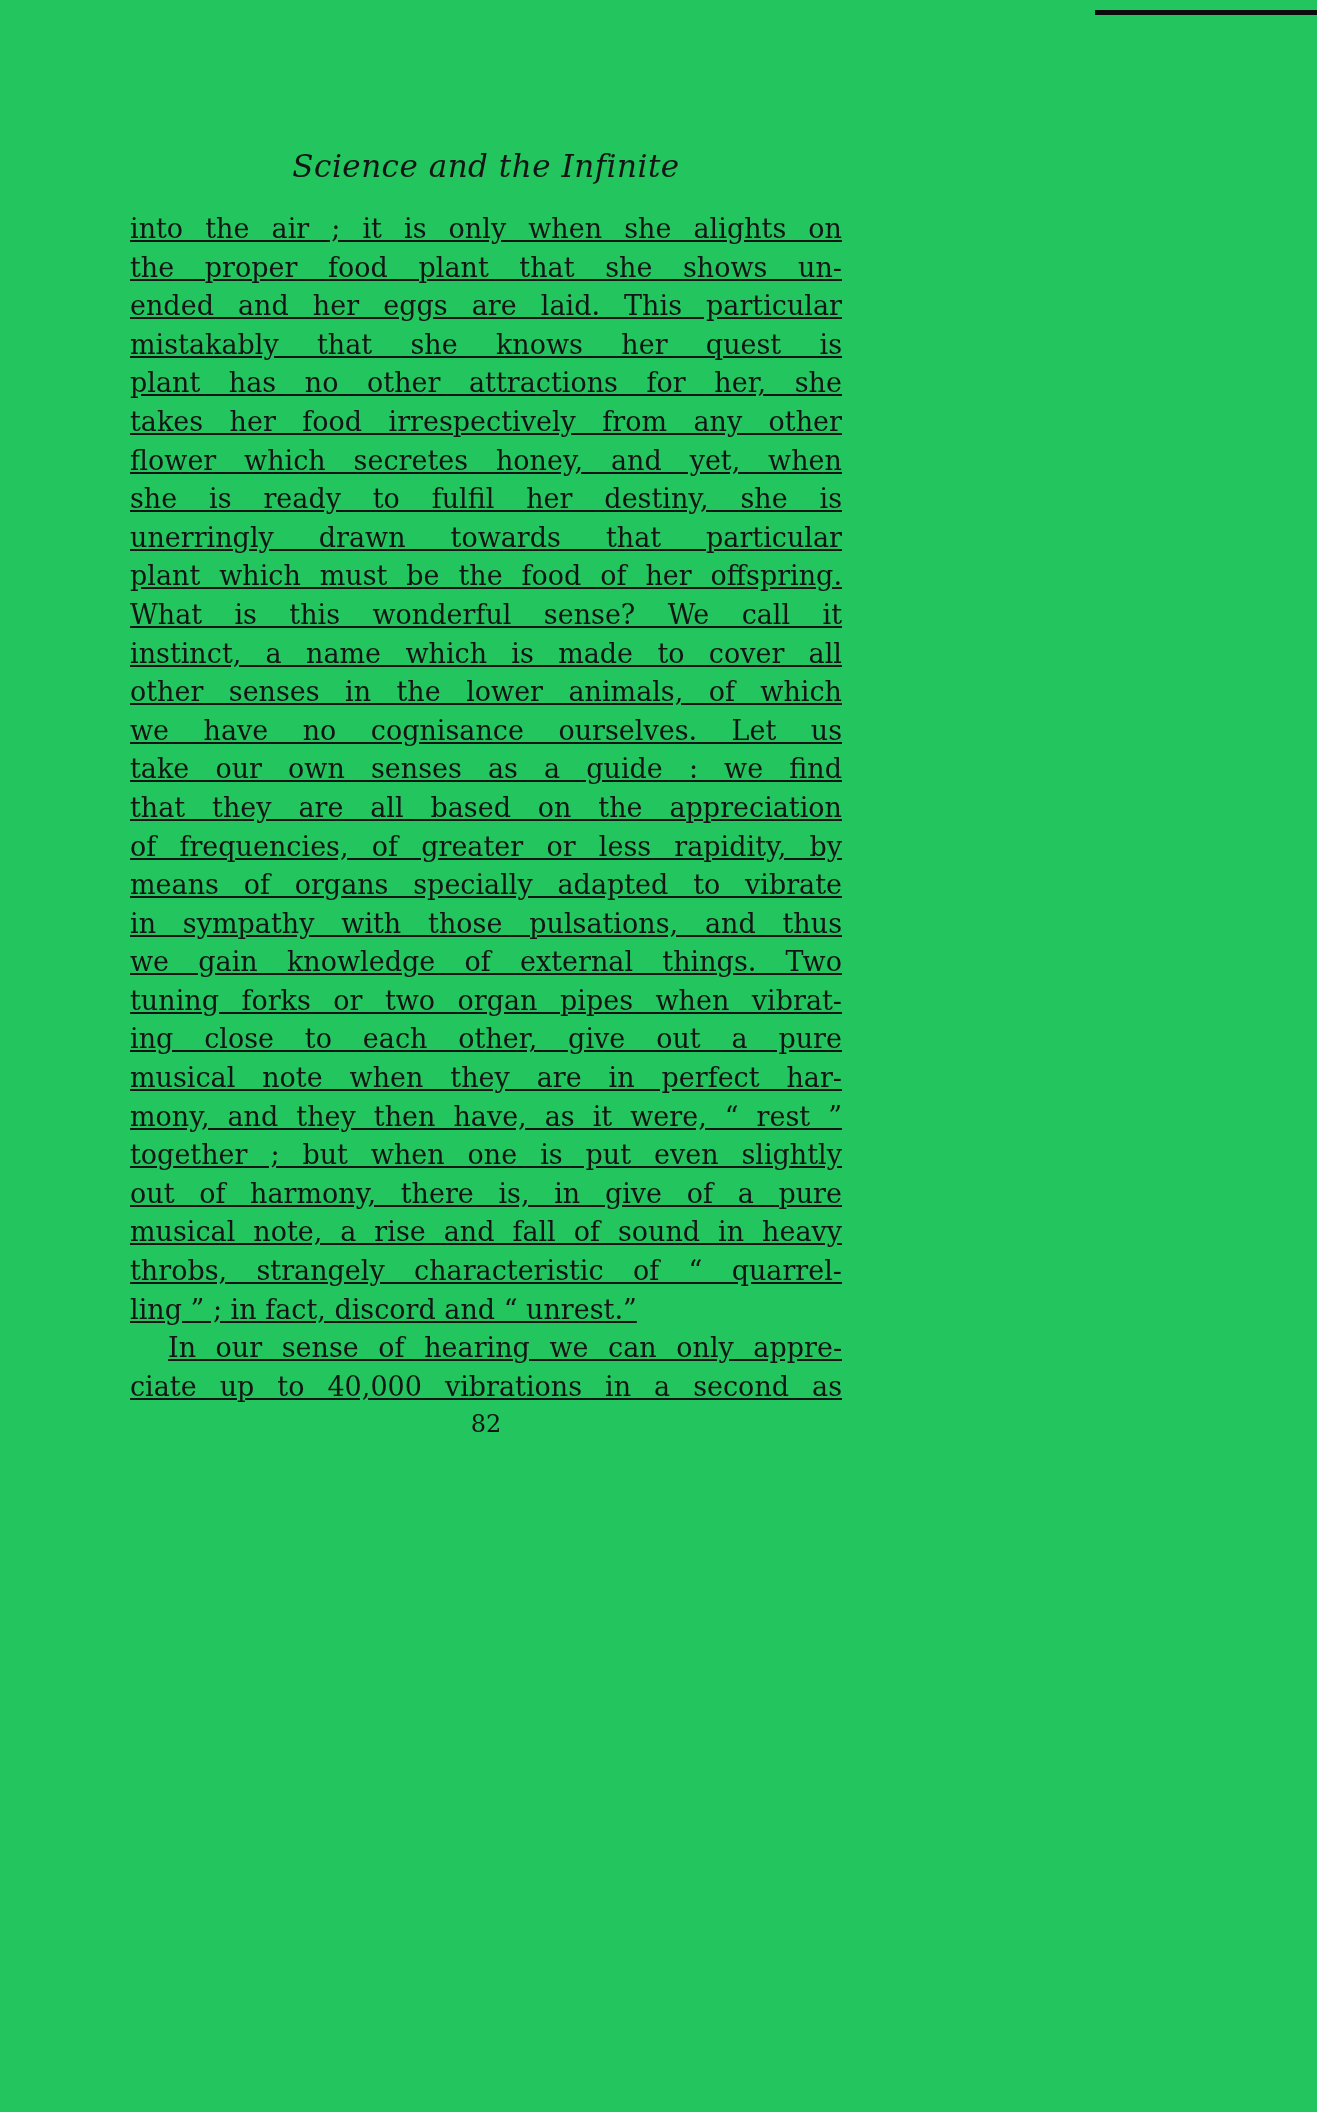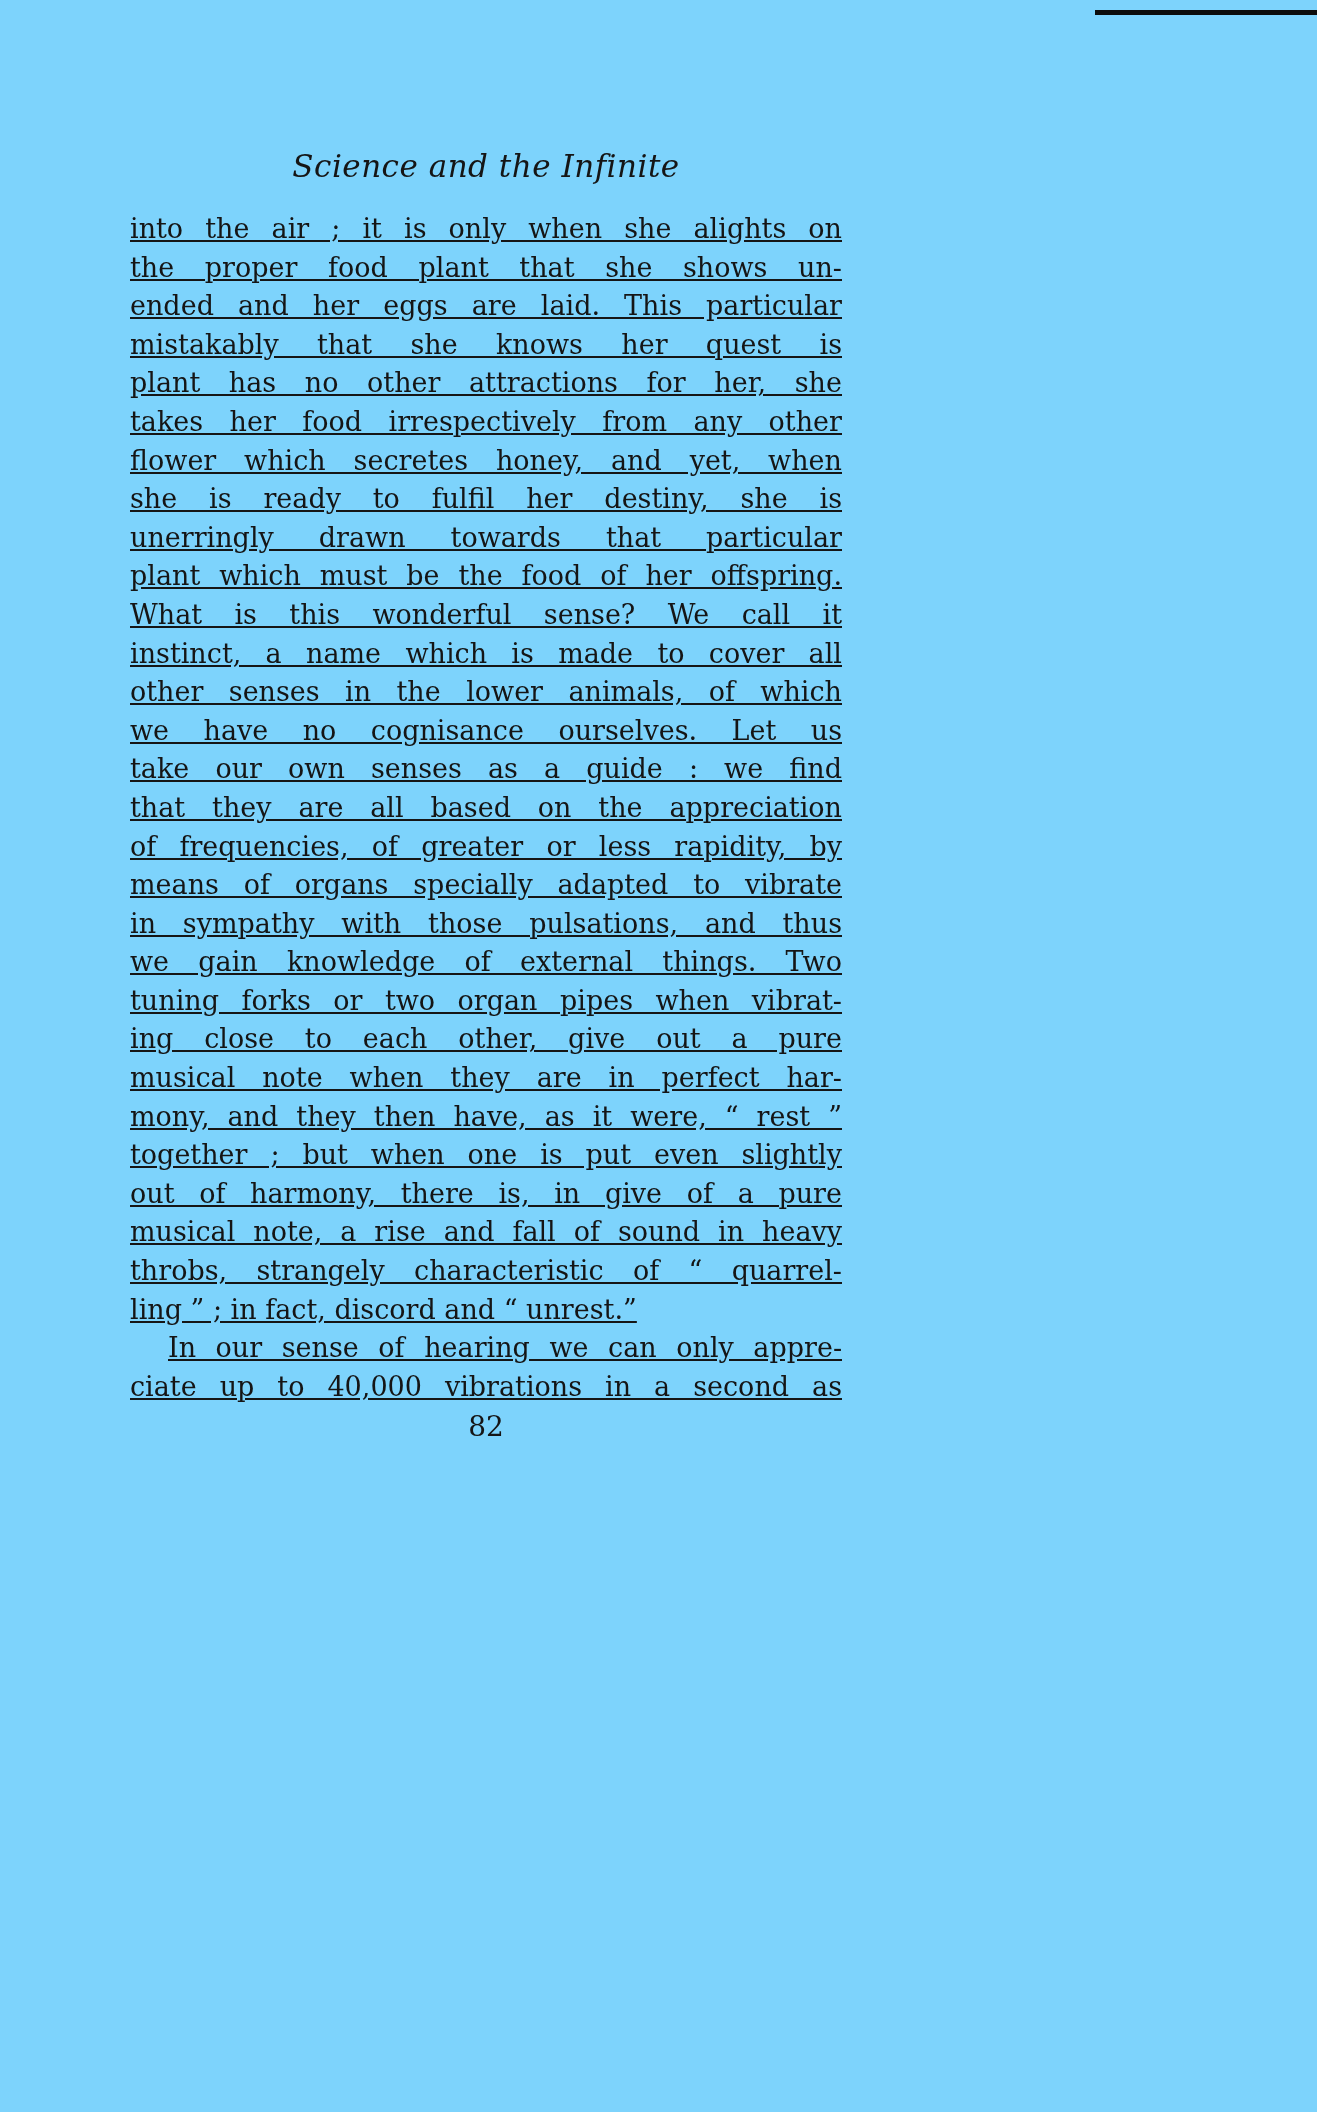--- a/index.html
+++ b/index.html
@@ -7,21 +7,21 @@
   body {
     width: 1317px;
     height: 2112px;
     background: #ffffff;
     font-family: "DejaVu Serif", "Liberation Serif", serif;
   }
   .page {
     position: relative;
     width: 1317px;
     height: 2112px;
-    background: #7dd3fc;
+    background: #22c55e;
     color: #151515;
     overflow: hidden;
   }
   .scan-line {
     position: absolute;
     top: 10px;
     right: 0;
     width: 222px;
     height: 5px;
     background: #0c0c0c;
@@ -50,21 +50,21 @@
     white-space: normal;
   }
   .line.j {
     text-align-last: justify;
   }
   .line.indent {
     text-indent: 38px;
   }
   .pagenum {
     text-align: center;
-    font-size: 28px;
+    font-size: 24px;
     margin-top: 4px;
   }
 </style>
 </head>
 <body>
 
 <div class="page">
 
   <div class="scan-line"></div>
 

